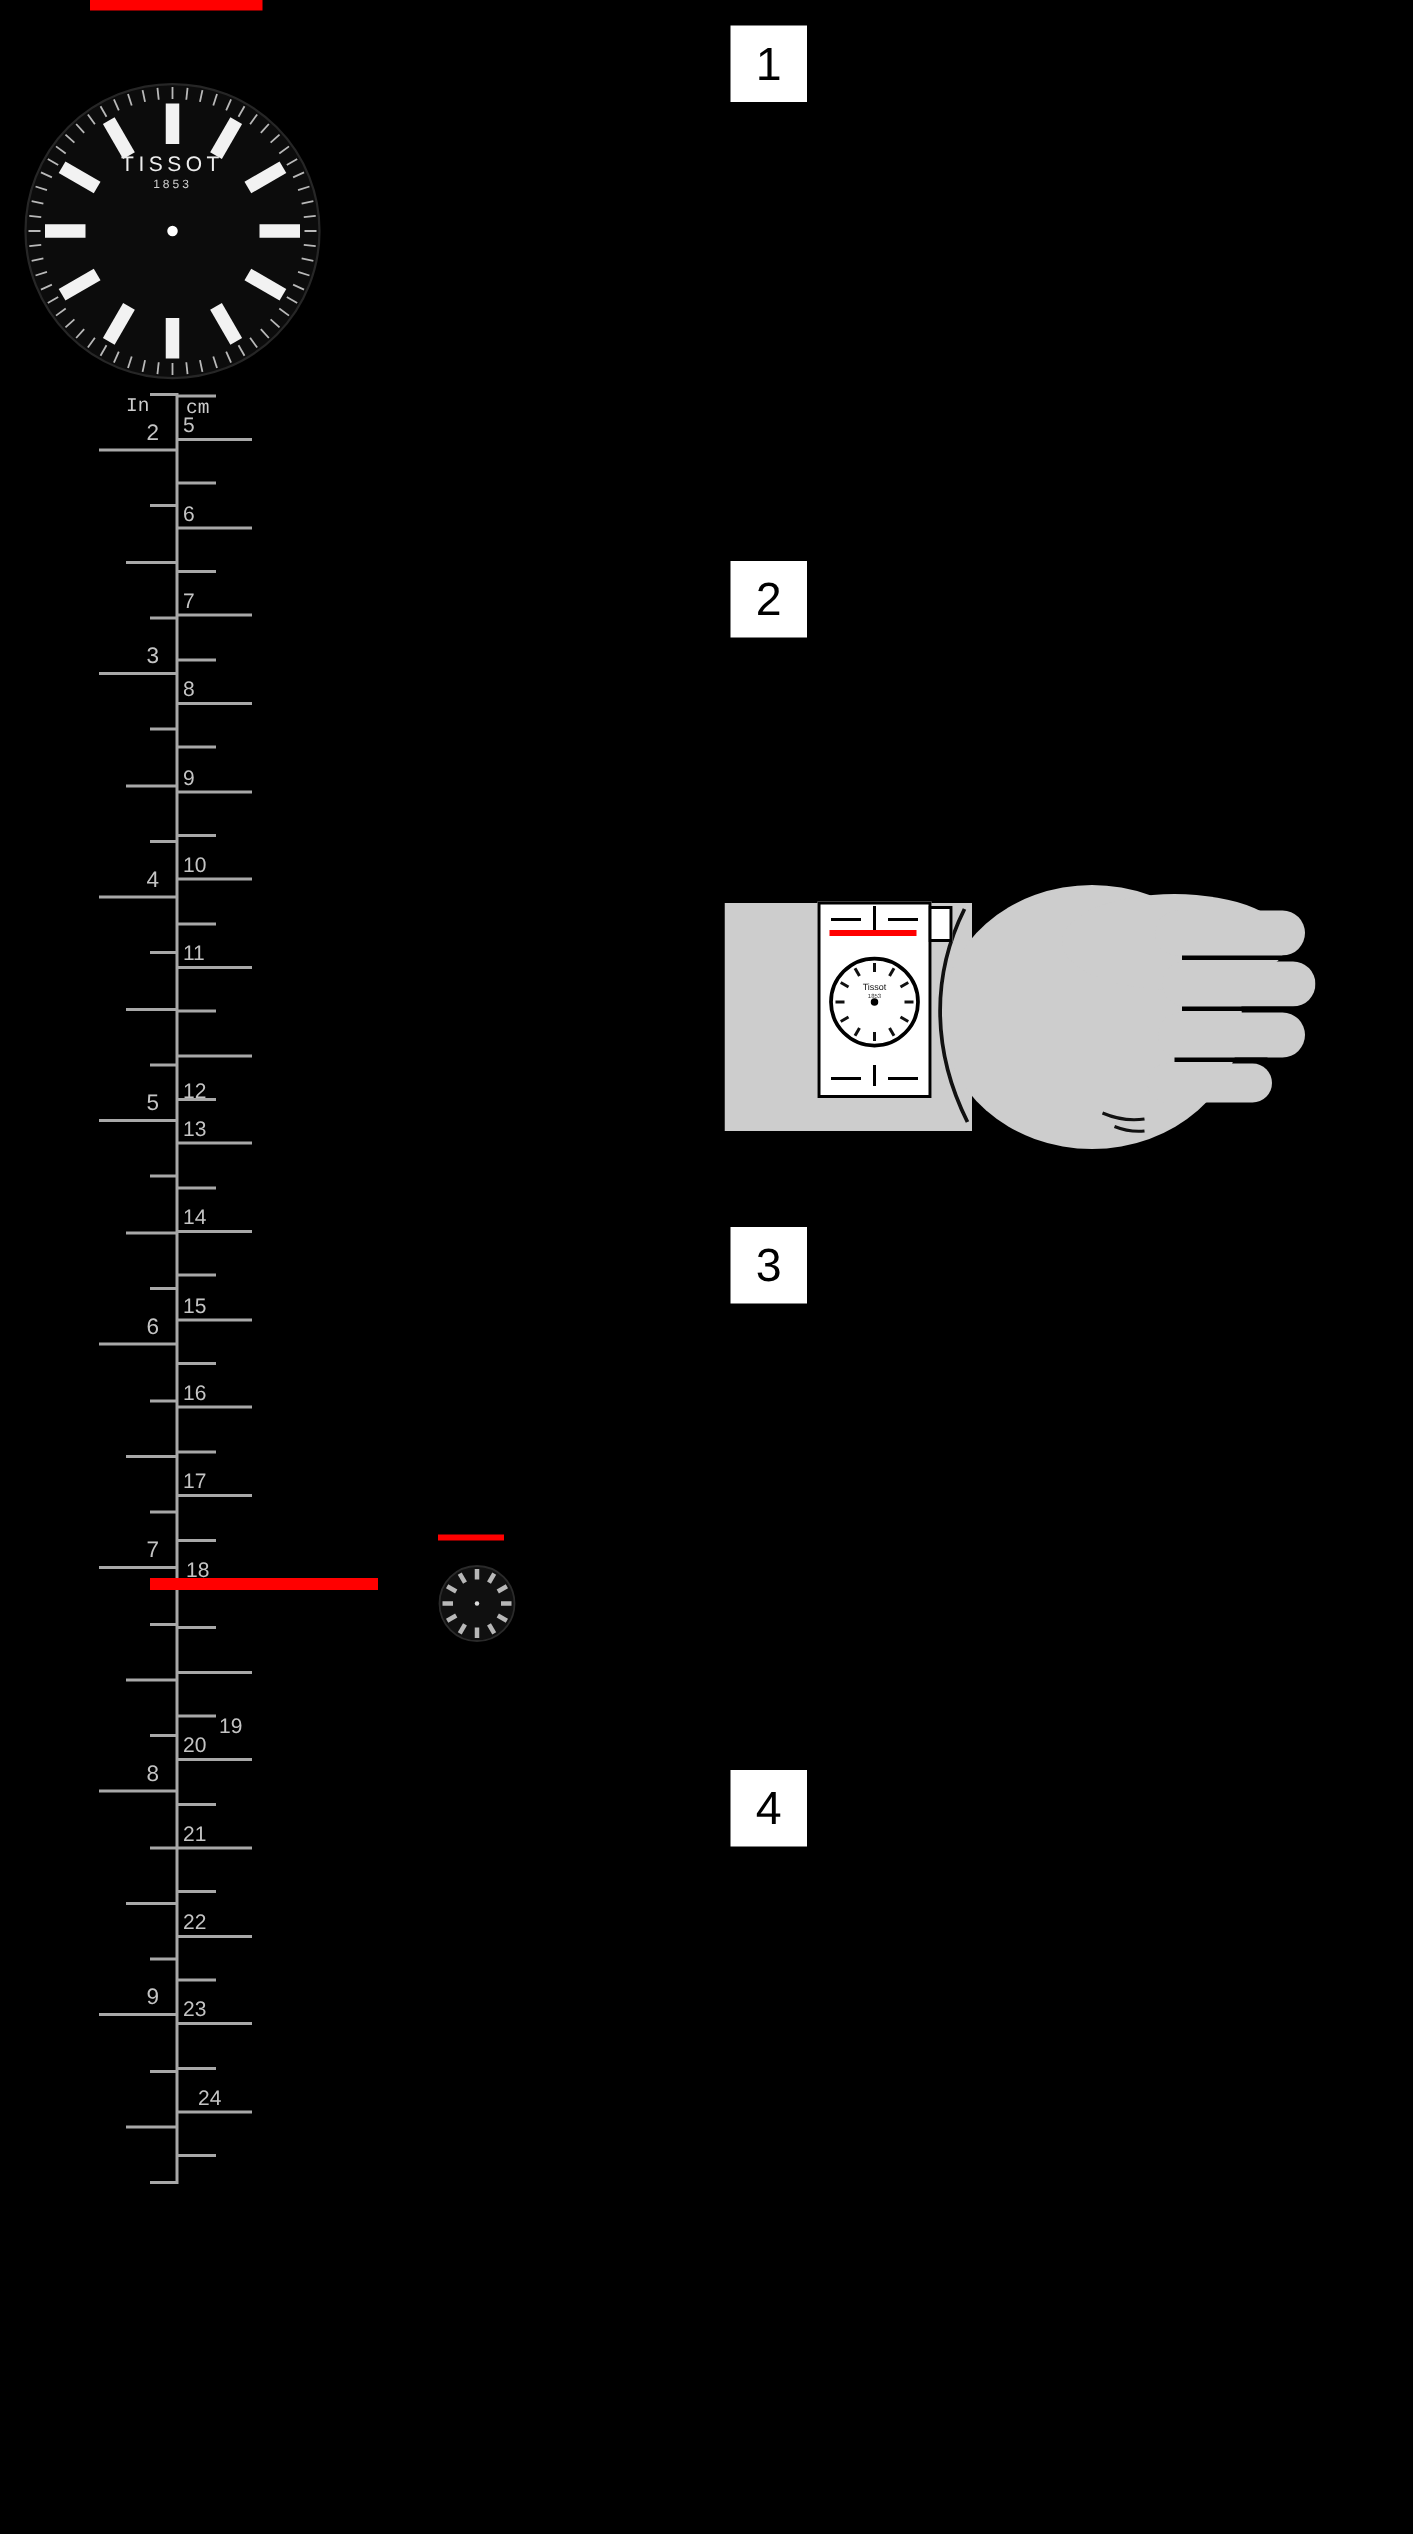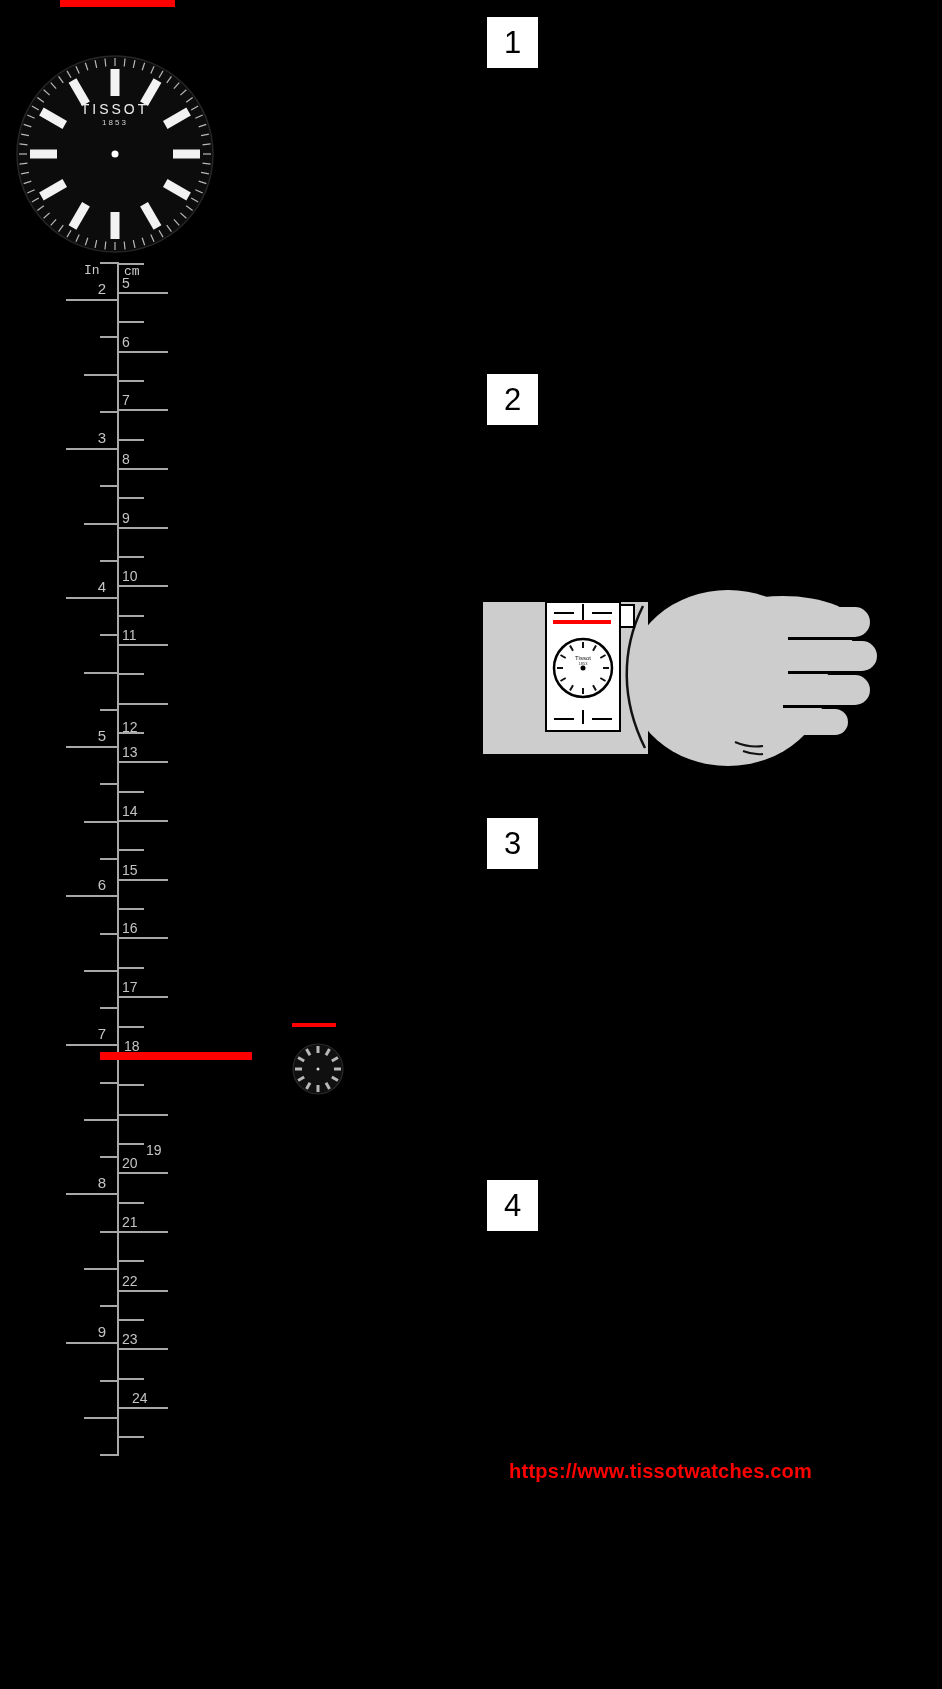--- a/index.html
+++ b/index.html
@@ -229,21 +229,20 @@
   <div class="step-box" style="top:374px;">
     <span>2</span>
   </div>
   <div class="step-box" style="top:818px;">
     <span>3</span>
   </div>
   <div class="step-box" style="top:1180px;">
     <span>4</span>
   </div>
 
-  <div class="red-note" style="top:1460px;font-size:20px;">https://www.tissotwatches.com</div>
 
   <div class="abs" style="left:483px;top:590px;width:394px;height:185px;">
     <svg width="394" height="185">
       <rect x="0" y="12" width="165" height="152" fill="#cdcdcd"></rect>
       <ellipse cx="245" cy="88" rx="100" ry="88" fill="#cdcdcd"></ellipse>
       <ellipse cx="300" cy="38" rx="75" ry="32" fill="#cdcdcd"></ellipse>
       <rect x="287" y="17" width="100" height="30" rx="15" fill="#cdcdcd"></rect>
       <rect x="292" y="51" width="102" height="30" rx="15" fill="#cdcdcd"></rect>
       <rect x="289" y="85" width="98" height="30" rx="15" fill="#cdcdcd"></rect>
       <rect x="282" y="119" width="83" height="26" rx="13" fill="#cdcdcd"></rect>

